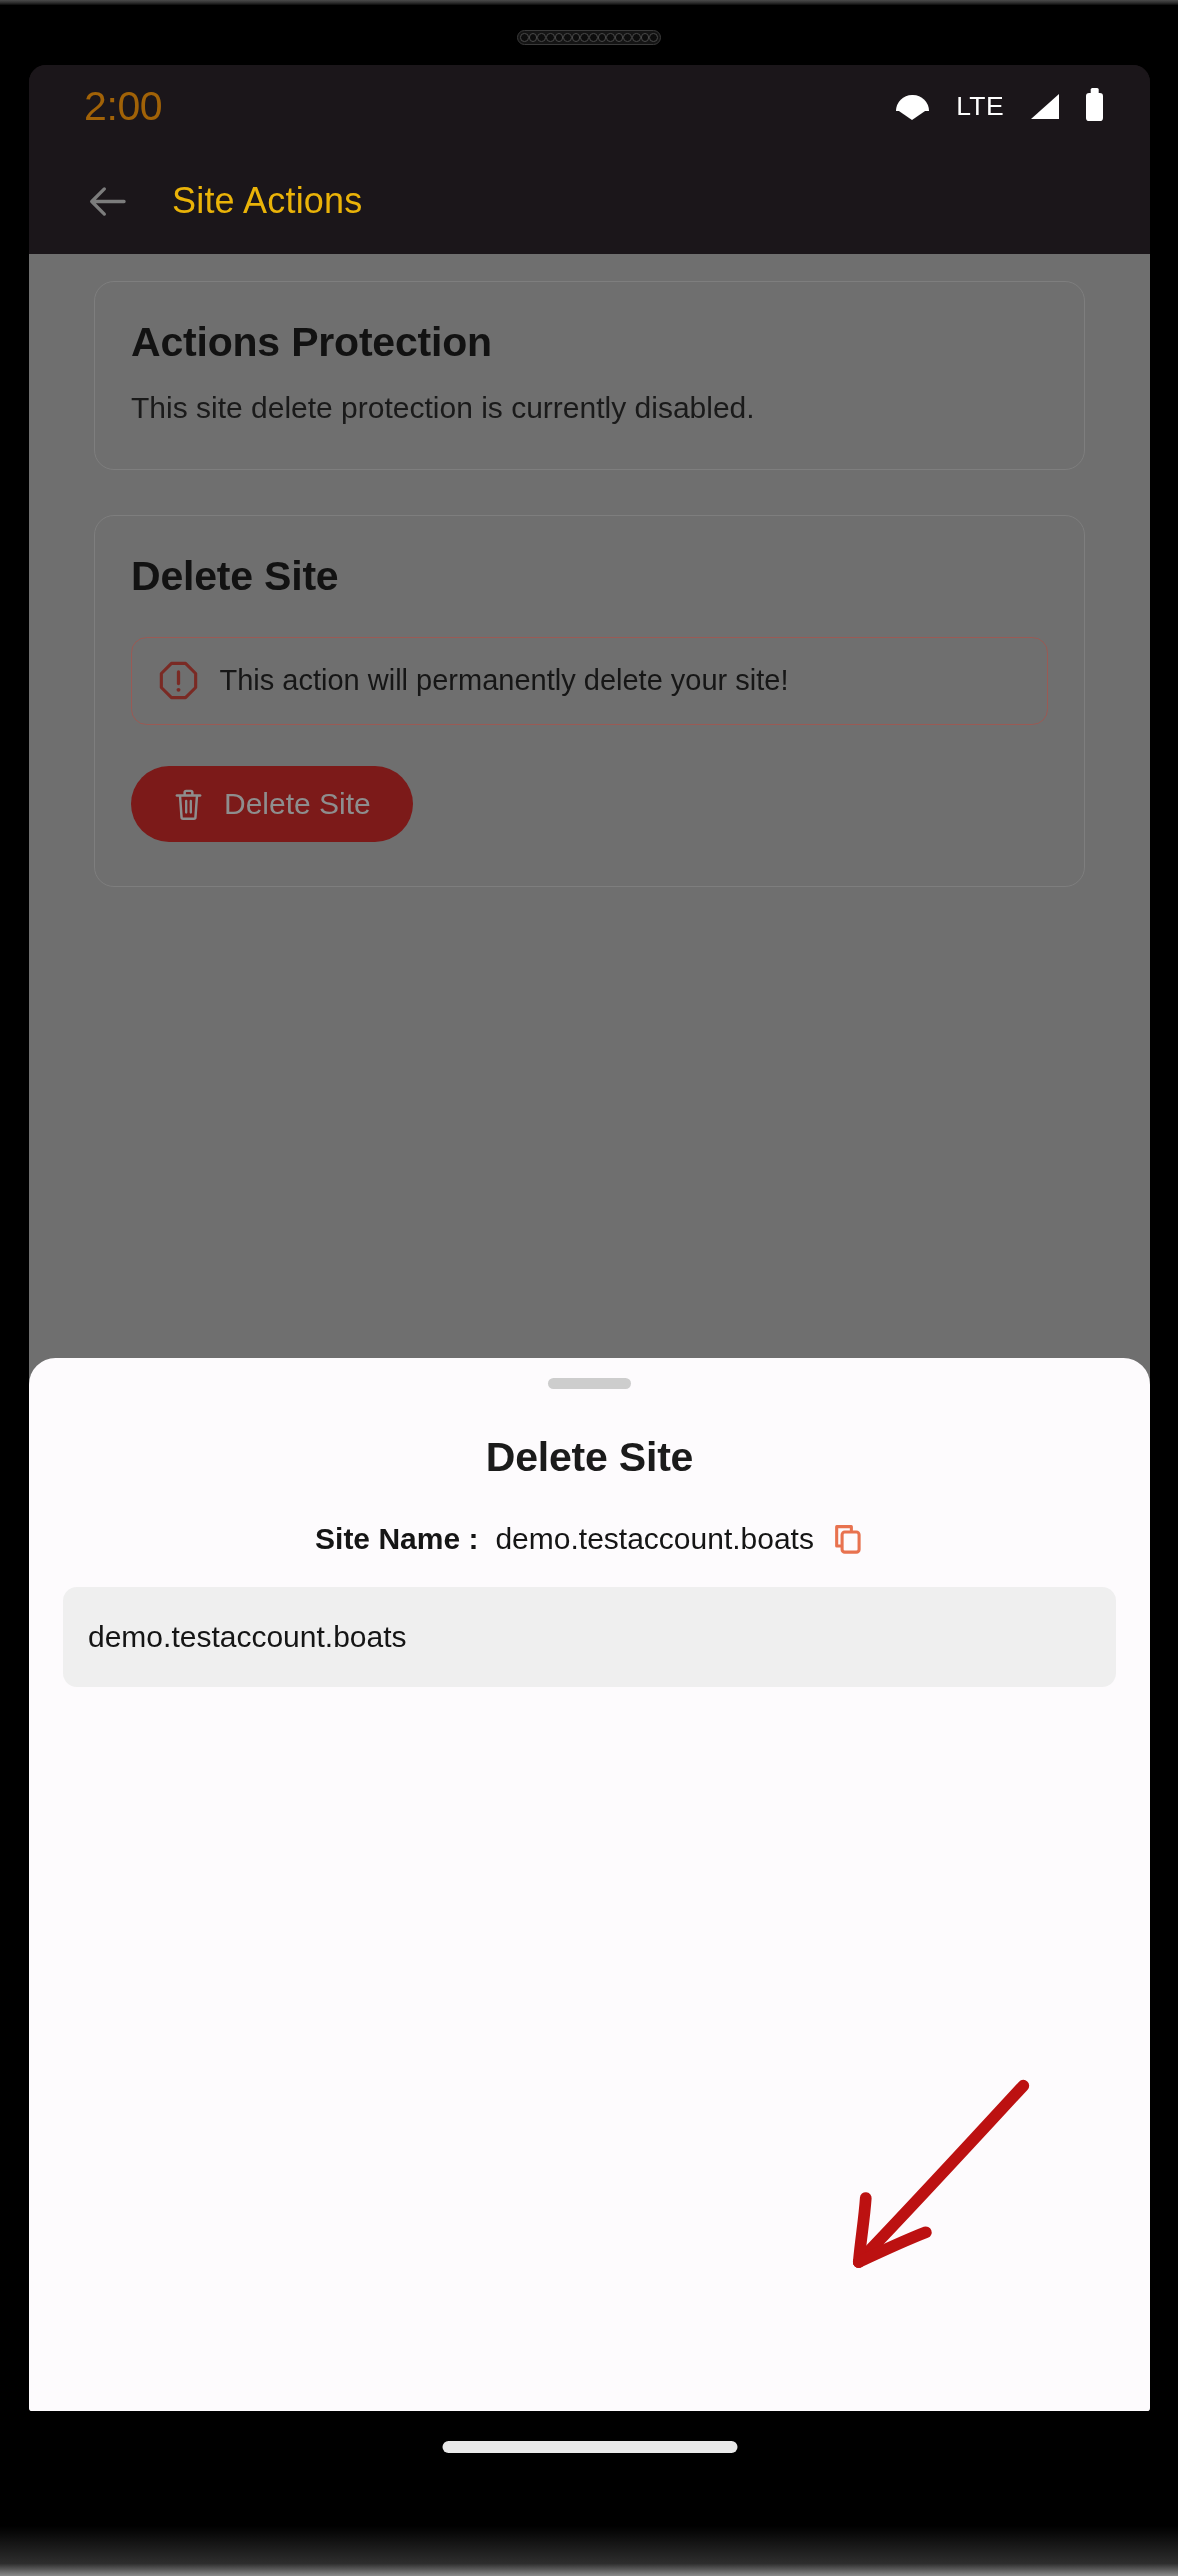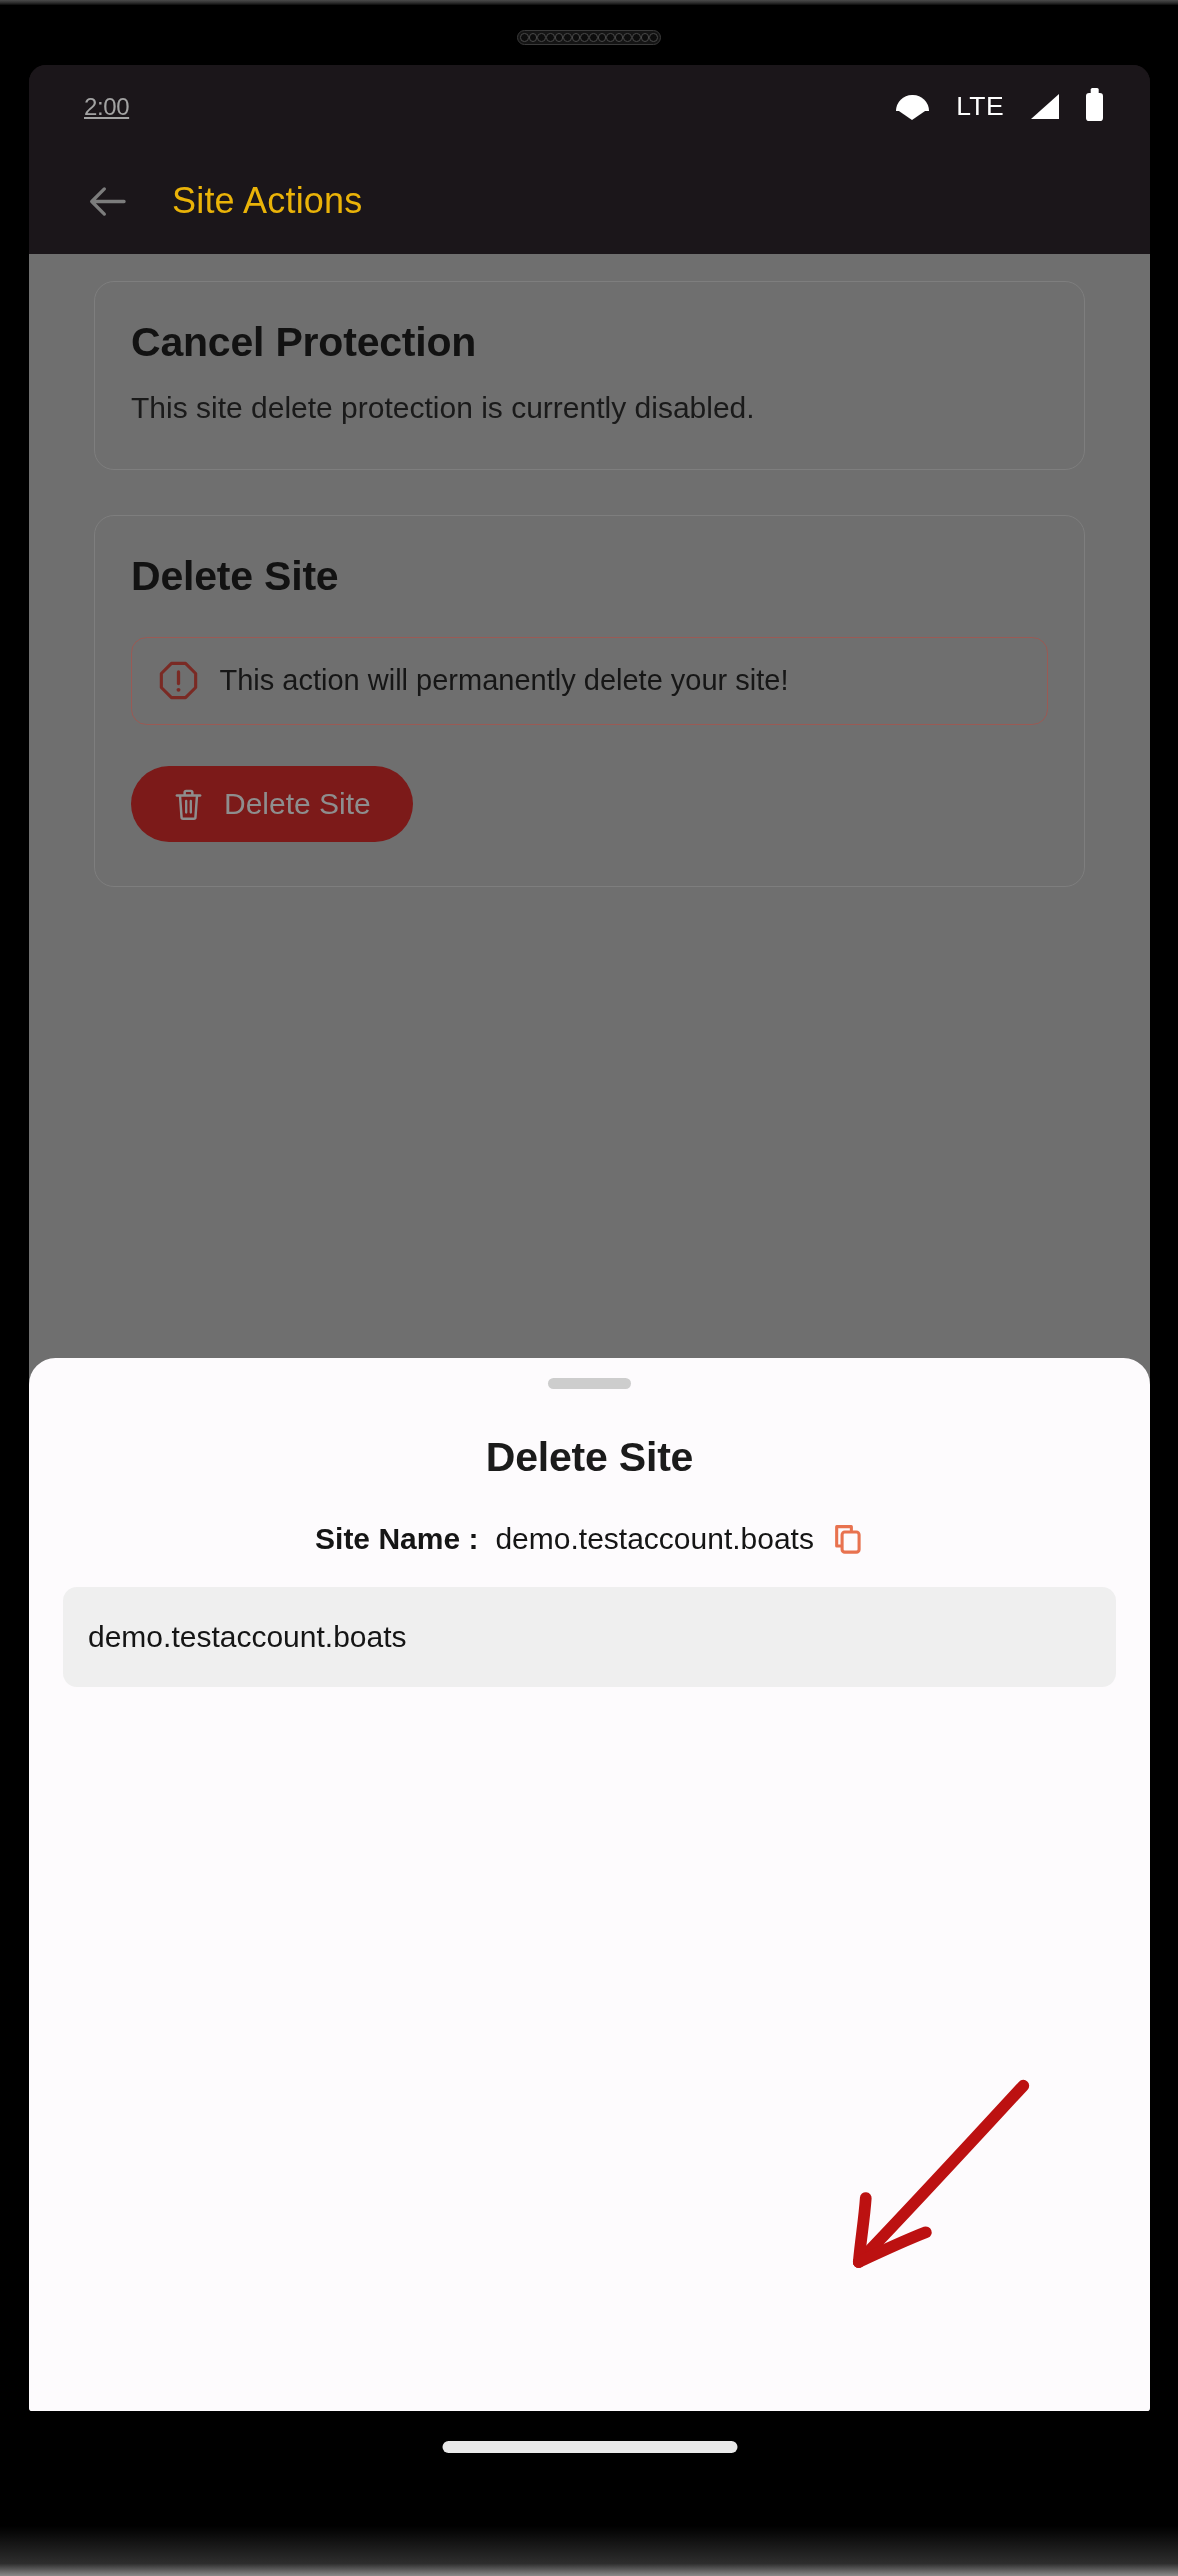--- a/index.html
+++ b/index.html
@@ -66,24 +66,23 @@
     left: 0; top: 0;
     width: 100%;
     height: 83px;
     background: #1b161a;
     display: flex;
     align-items: center;
     justify-content: space-between;
     padding: 0 47px 0 55px;
   }
   #status-time {
-    color: #a3a3a3;
-    font-size: 24px;
+    color: #a16207;
+    font-size: 41px;
     letter-spacing: -0.4px;
-    text-decoration: underline;
   }
   #status-icons {
     display: flex;
     align-items: center;
     gap: 27px;
   }
   .wifi-glyph {
     width: 33px; height: 23.4px;
     position: relative;
   }
@@ -404,21 +403,21 @@
     <div id="app-bar">
       <svg id="back-arrow" viewBox="0 0 52 52">
         <path d="M47 26 H7 M22 10 L6 26 L22 42" fill="none" stroke="#7c7c7c" stroke-width="4.2" stroke-linecap="round" stroke-linejoin="round"></path>
       </svg>
       <div id="app-bar-title">Site Actions</div>
     </div>
 
     <div id="page-body">
 
       <div class="card">
-        <div class="card-title">Cancel Protection</div>
+        <div class="card-title">Actions Protection</div>
         <div class="card-desc">This site delete protection is currently disabled.</div>
       </div>
 
       <div class="card">
         <div class="card-title">Delete Site</div>
         <div id="delete-warning">
           <svg class="octagon-glyph" viewBox="0 0 50 50">
             <path d="M16 3 H34 L47 16 V34 L34 47 H16 L3 34 V16 Z" fill="none" stroke="#7a2a24" stroke-width="4" stroke-linejoin="round"></path>
             <path d="M25 14 V29" stroke="#7a2a24" stroke-width="4.2" stroke-linecap="round"></path>
             <circle cx="25" cy="37" r="2.5" fill="#7a2a24"></circle>

